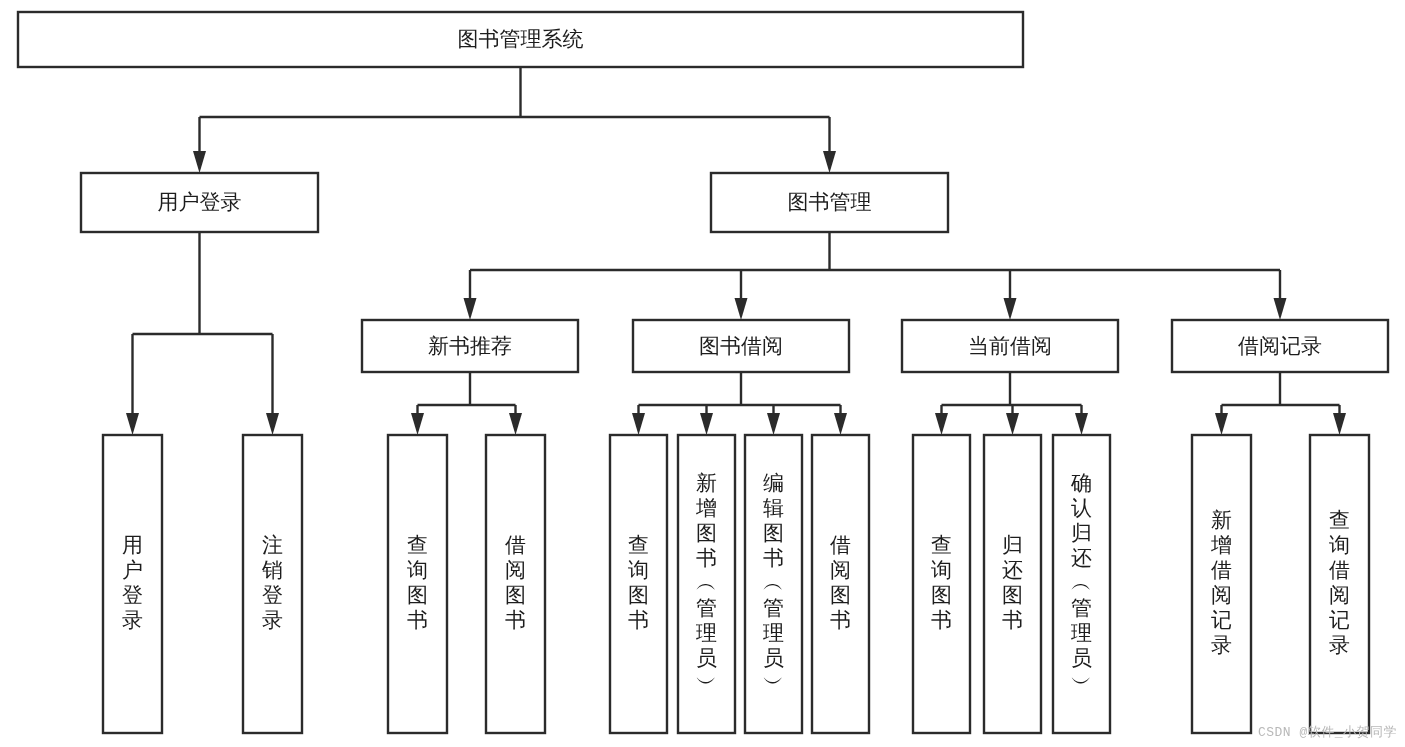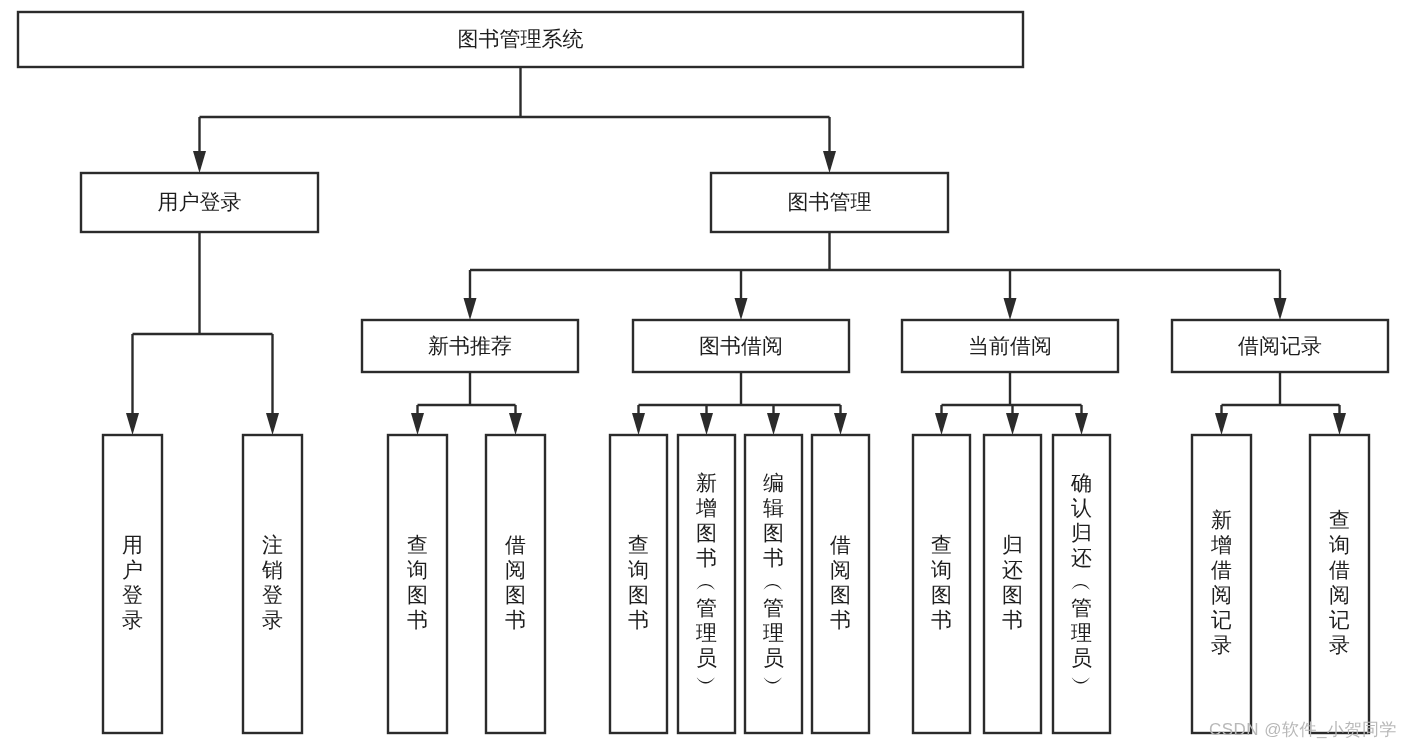--- a/index.html
+++ b/index.html
@@ -53,22 +53,22 @@
     font-family: "Liberation Sans", "DejaVu Sans", sans-serif;
     fill: #1d1d1d;
     font-size: 21px;
     text-anchor: middle;
     white-space: pre;
   }
   .watermark {
     position: absolute;
     right: 8px;
     bottom: 6px;
-    font-family: Liberation Sans, sans-serif;
-    font-size: 17px;
+    font-family: Liberation Mono, monospace;
+    font-size: 13px;
     color: #b8b8b8;
     letter-spacing: 0.5px;
     pointer-events: none;
     white-space: nowrap;
     margin-top: 24px;
   }
 </style>
 </head>
 <body>
 

